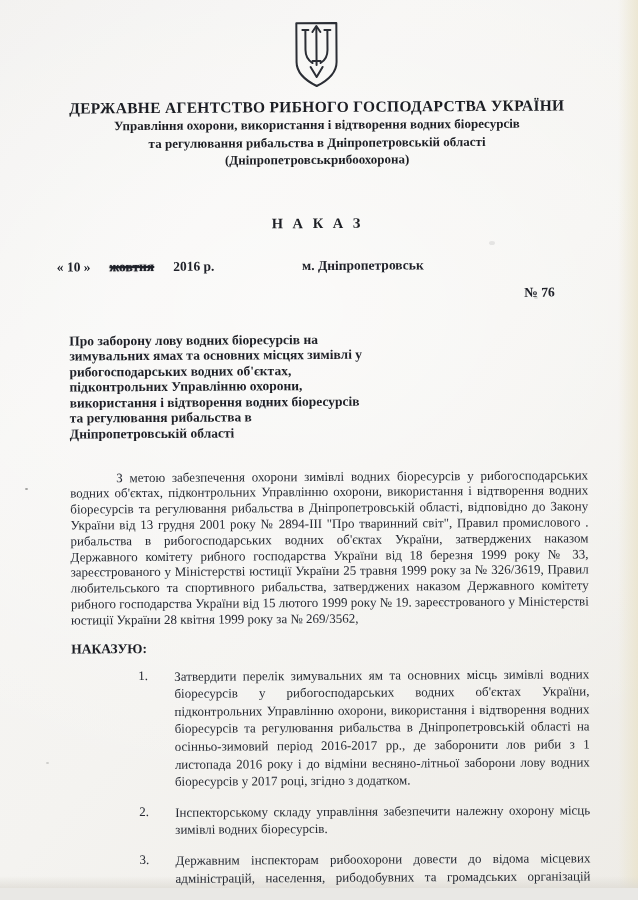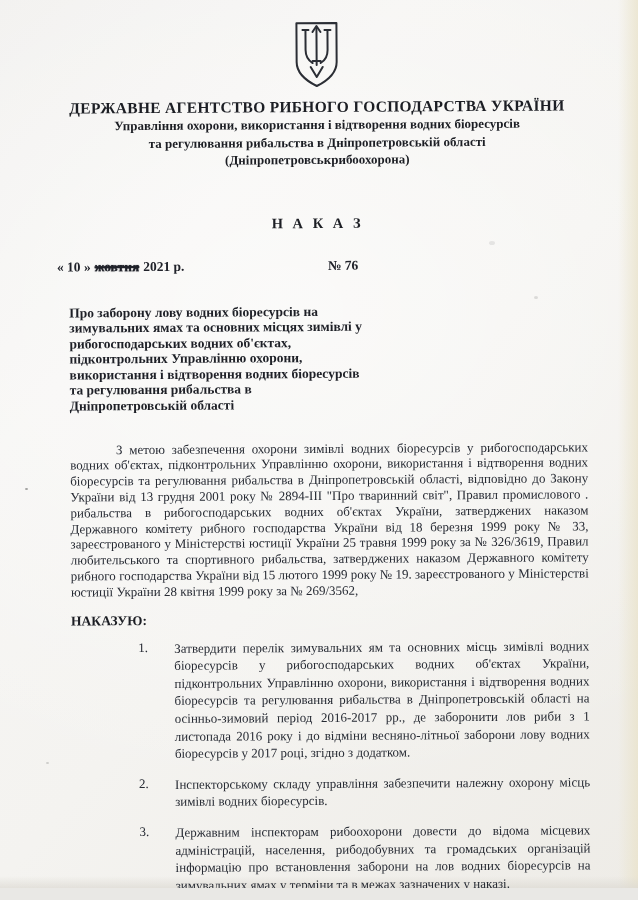--- a/index.html
+++ b/index.html
@@ -48,26 +48,26 @@
     text-align:center;font-weight:bold;font-size:14.5px;letter-spacing:3px;
     margin-top:46px;color:#1c1e24;
   }
   .date-row{
     display:grid;grid-template-columns:225px 1fr 145px;
     margin:26px 48px 0 58px;
     font-weight:bold;font-size:13.5px;color:#20222a;
   }
   .date-left{text-align:left;}
   .date-city{text-align:center;}
-  .date-num{text-align:left;padding-left:46px;}
+  .date-num{text-align:center;padding-left:46px;margin-top:28px;}
   .month-struck{
     text-decoration:line-through;
     text-decoration-thickness:2px;
     text-shadow:0 0 1px rgba(30,32,40,.8);
-    margin:0 4px;
+    margin:0 19px;
   }
   .subject{
     margin:30px 0 0 70px;width:360px;
     font-weight:bold;font-size:13.5px;line-height:15.6px;
     white-space:pre-line;color:#1e2027;
   }
   .preamble{
     margin:28px 50px 0 70px;
     font-size:13px;line-height:15.8px;
     text-align:justify;text-indent:46px;color:#262a33;
@@ -110,21 +110,22 @@
     </svg>
 
     <div class="hdr1">ДЕРЖАВНЕ АГЕНТСТВО РИБНОГО ГОСПОДАРСТВА УКРАЇНИ</div>
     <div class="hdr-sub">Управління охорони, використання  і відтворення водних біоресурсів</div>
     <div class="hdr-sub">та регулювання рибальства в Дніпропетровській області</div>
     <div class="hdr-sub">(Дніпропетровськрибоохорона)</div>
 
     <div class="order-title">Н А К А З</div>
 
     <div class="date-row">
-      <span class="date-left"><span>«  10 »</span><span class="month-struck">жовтня</span><span>2021 р.</span></span>
+      <span class="date-left"><span>«  10 »</span><span class="month-struck">жовтня</span><span>2016 р.</span></span>
+      <span class="date-city">м. Дніпропетровськ</span>
       <span class="date-num">№  76</span>
     </div>
 
     <div class="subject">Про заборону лову водних біоресурсів на
 зимувальних ямах та основних місцях зимівлі у
 рибогосподарських водних об'єктах,
 підконтрольних Управлінню охорони,
 використання і відтворення водних біоресурсів
 та регулювання рибальства в
 Дніпропетровській області</div>

